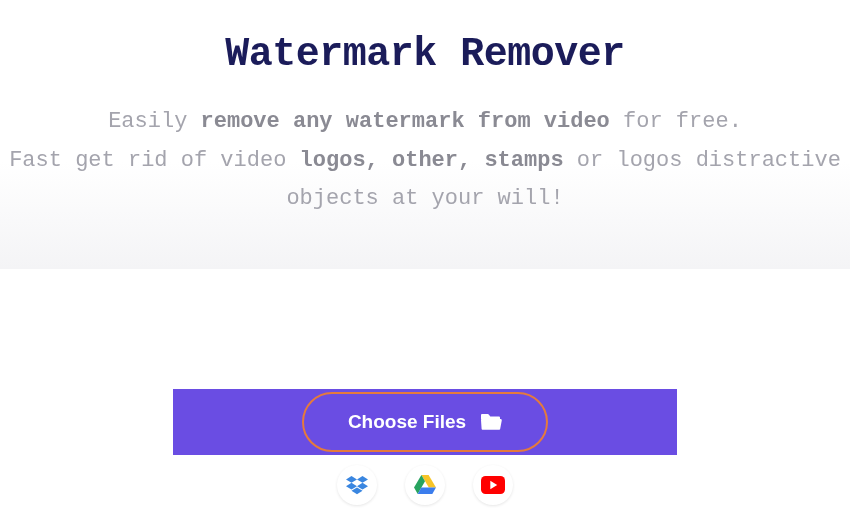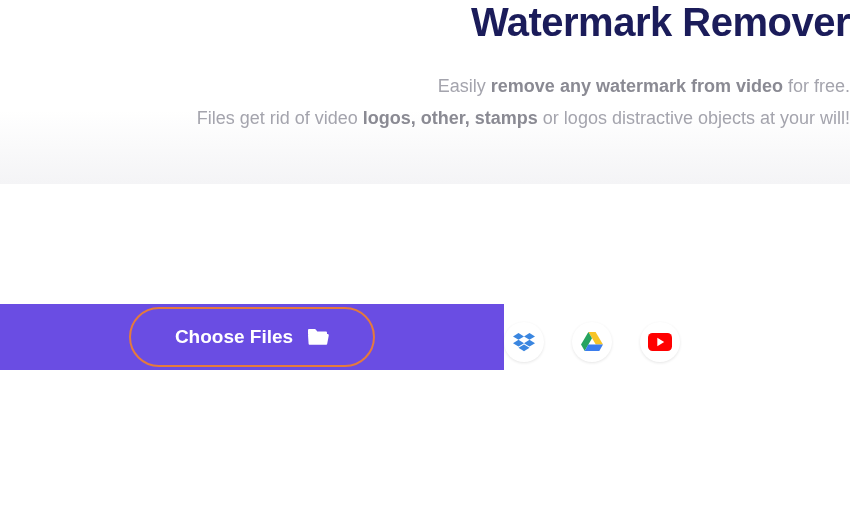--- a/index.html
+++ b/index.html
@@ -5,42 +5,45 @@
     * { margin: 0; padding: 0; box-sizing: border-box; }
     body {
       width: 850px;
       height: 531px;
       font-family: -apple-system, BlinkMacSystemFont, "Segoe UI", Arial, sans-serif;
       background: #fff;
       overflow: hidden;
     }
     .hero {
       width: 100%;
+      padding-top: 32px;
       padding-bottom: 50px;
-      text-align: right;
+      text-align: center;
       background: linear-gradient(180deg, #ffffff 0%, #ffffff 60%, #f4f4f6 100%);
+      font-family: Liberation Mono, monospace;
     }
     .title {
       font-size: 40px;
       font-weight: 800;
       color: #1b1c5a;
       letter-spacing: -0.5px;
       margin-bottom: 26px;
     }
     .subtitle {
       color: #a4a4ad;
-      font-size: 18px;
+      font-size: 22px;
       line-height: 1.75;
       font-weight: 400;
     }
     .subtitle .bold { color: #8a8a93; font-weight: 600; }
     .upload-section {
       width: 100%;
       padding-top: 120px;
       display: flex;
+      flex-direction: column;
       align-items: center;
     }
     .upload-bar {
       width: 504px;
       height: 66px;
       background: #6a4de3;
       display: flex;
       align-items: center;
       justify-content: center;
     }
@@ -80,21 +83,21 @@
   </style>
 </head>
 <body>
 
 <div class="hero">
   <h1 class="title">Watermark Remover</h1>
   <p class="subtitle">
     <span>Easily </span><span class="bold">remove any watermark from video</span><span> for free.</span>
   </p>
   <p class="subtitle">
-    <span>Files get rid of video </span><span class="bold">logos, other, stamps</span><span> or logos distractive objects at your will!</span>
+    <span>Fast get rid of video </span><span class="bold">logos, other, stamps</span><span> or logos distractive objects at your will!</span>
   </p>
 </div>
 
 <div class="upload-section">
   <div class="upload-bar">
     <div class="choose-btn">
       <span>Choose Files</span>
       <span>
         <svg width="22" height="18" viewBox="0 0 22 18">
           <path d="M1 2.2c0-.66.54-1.2 1.2-1.2h5.6c.38 0 .74.18.96.49L10.3 3.6h8.5c.66 0 1.2.54 1.2 1.2V6H1V2.2z" fill="#ffffff"></path>

